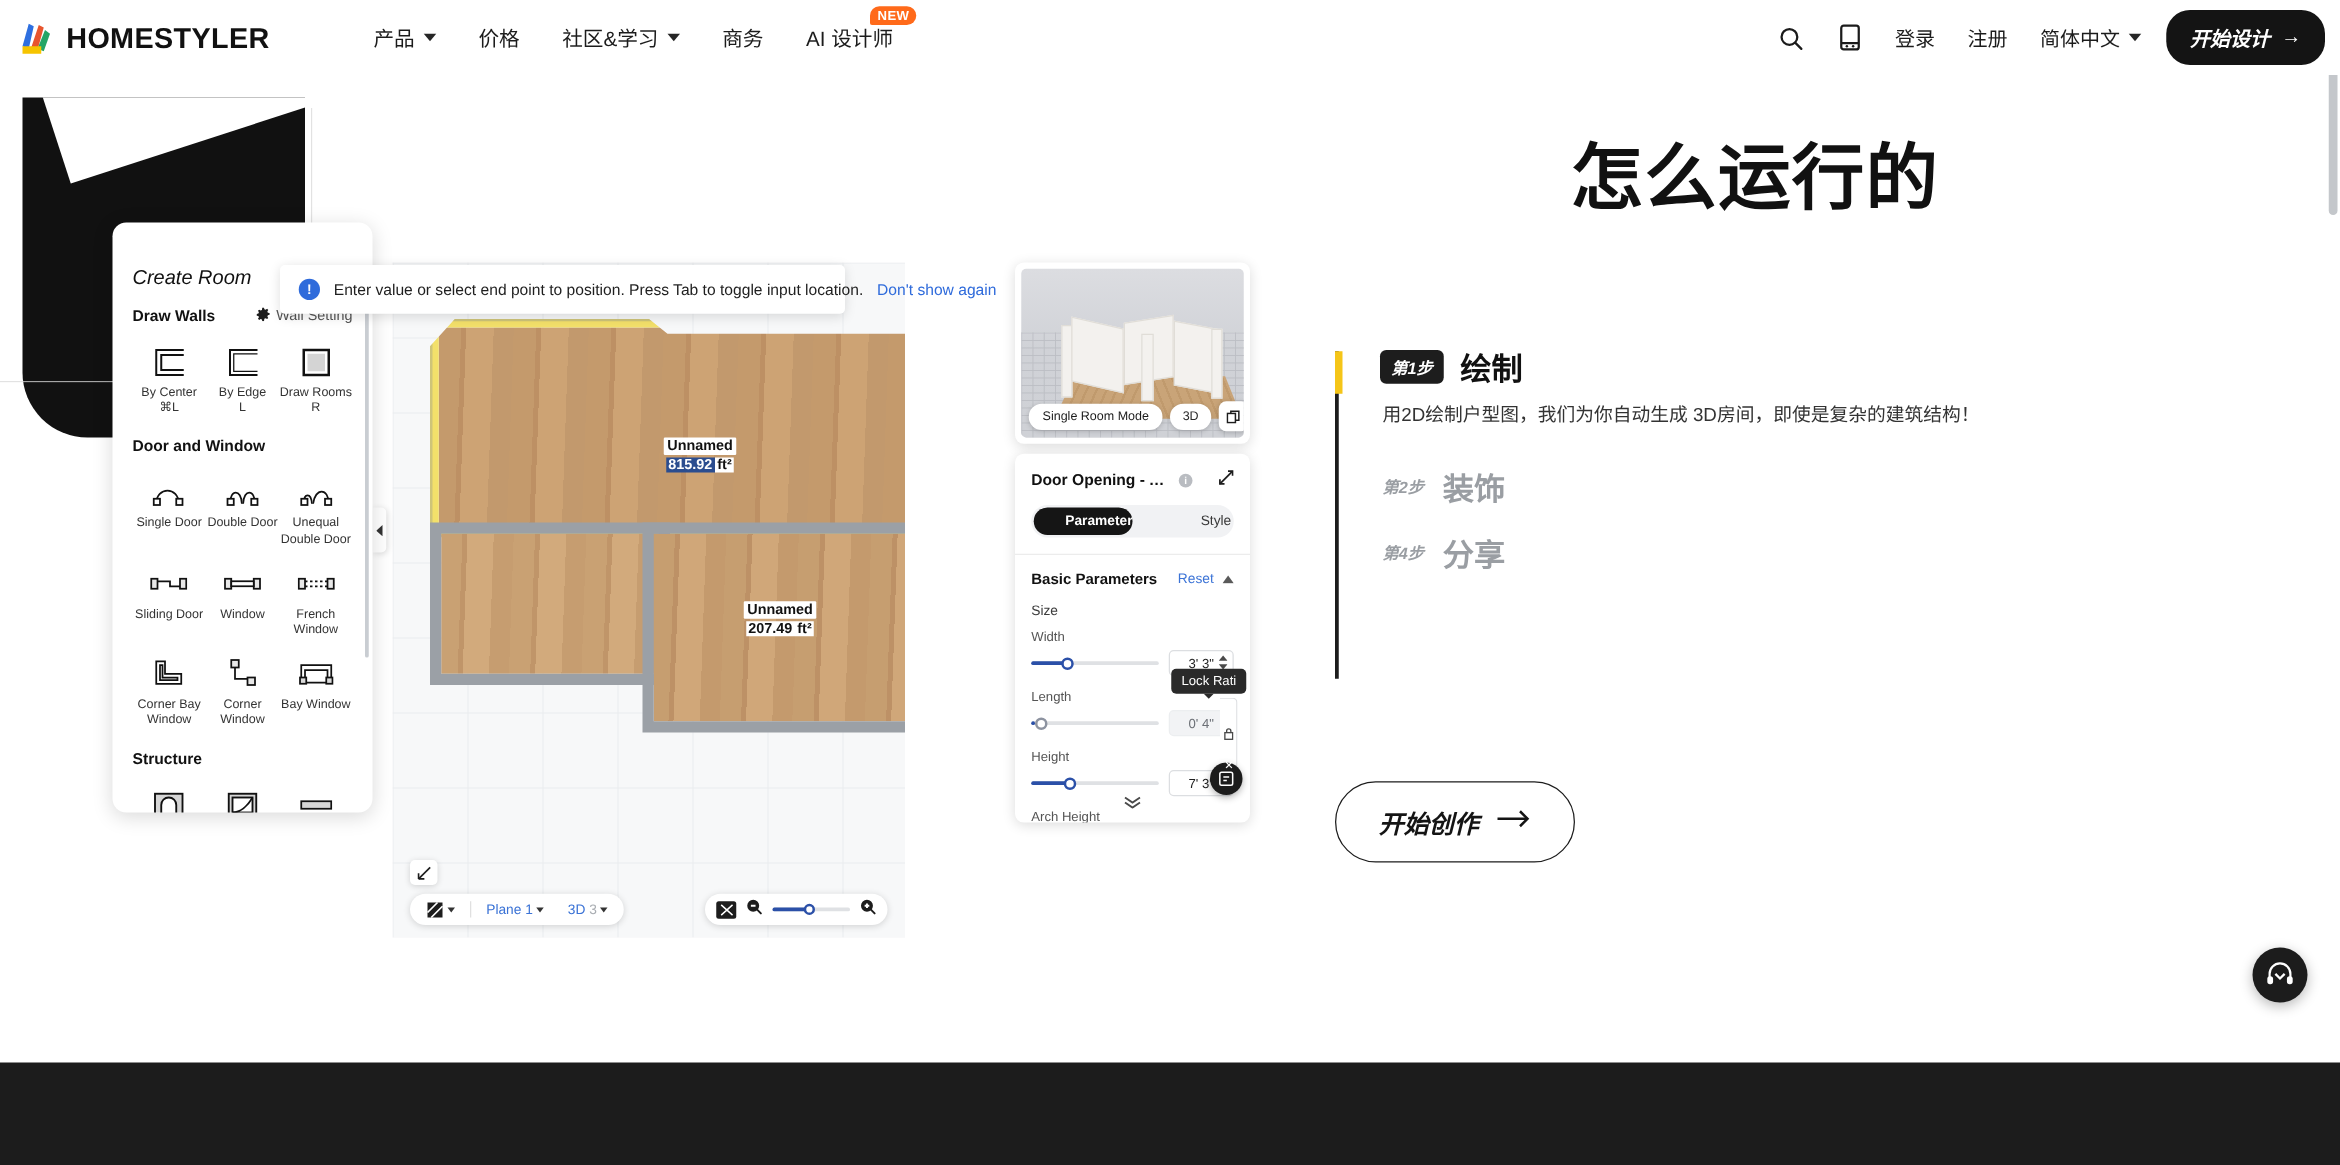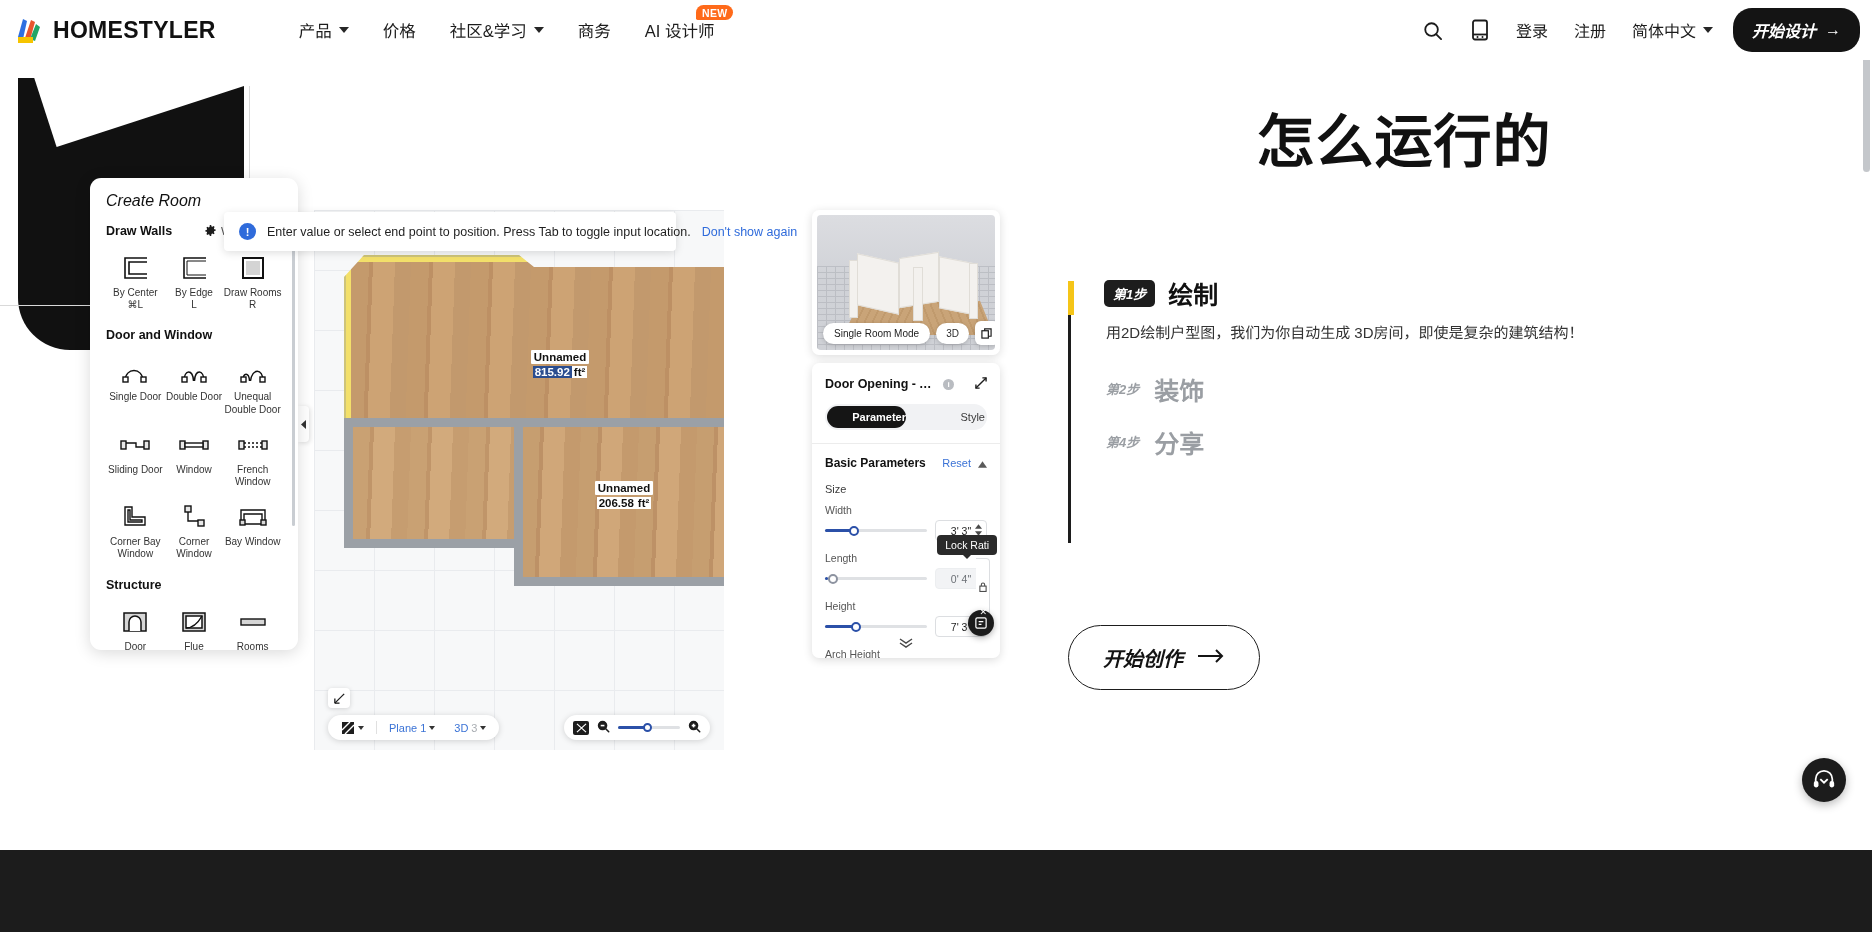--- a/index.html
+++ b/index.html
@@ -127,21 +127,21 @@
                justify-content: center; font-weight: 700; flex: none; }
   .notif-txt { font-size: 12.5px; color: #1f1f1f; white-space: nowrap; }
   .notif-link { font-size: 12.5px; color: #2f6bdb; cursor: pointer; margin-left: auto; white-space: nowrap; }
 
   
   .tool-panel {
     position: absolute; left: 0px; top: 28px; width: 208px; height: 472px;
     background: #fff; border-radius: 11px; box-shadow: 0 3px 16px rgba(0,0,0,.15);
     padding: 14px 16px 0 16px; overflow: hidden; z-index: 12;
   }
-  .panel-title { font-size: 16px; font-style: italic; color: #111; margin-bottom: 14px; }
+  .panel-title { font-size: 16px; font-style: italic; color: #111; margin-bottom: 14px; margin-top: 22px; }
   .sec-head { display:flex; align-items:center; justify-content: space-between; margin-bottom: 12px; }
   .sec-title { font-size: 12.5px; font-weight: 700; color: #111; }
   .wall-setting { display: flex; align-items: center; gap: 5px; font-size: 11.5px; color: #555; cursor: pointer; }
   .gear { width: 11px; height: 11px; }
   .tool-grid { display: grid; grid-template-columns: repeat(3,1fr); gap: 4px 0; margin-bottom: 10px; }
   .tool-cell { display: flex; flex-direction: column; align-items: center; cursor: pointer; padding: 3px 0 7px; }
   .tool-ico { width: 30px; height: 30px; display:flex; align-items:center; justify-content:center; margin-bottom: 4px; }
   .tool-lbl { font-size: 10px; color: #333; text-align: center; line-height: 1.22; }
   .tool-key { font-size: 10px; color: #333; text-align:center; line-height:1.22; }
   .panel-scroll {
@@ -386,21 +386,21 @@
           <div class="room-label" style="left:186px;top:140px;width:120px;">
             <div><span class="nm">Unnamed</span></div>
             <div class="ar">
               <span class="sel">815.92</span><span class="plain">ft²</span>
             </div>
           </div>
 
           <div class="room-label" style="left:250px;top:271px;width:120px;">
             <div><span class="nm">Unnamed</span></div>
             <div class="ar">
-              <span class="plain">206.58</span><span class="plain">ft²</span>
+              <span class="plain">207.49</span><span class="plain">ft²</span>
             </div>
           </div>
         </div>
 
         <div class="cv-snap">
           <svg width="13" height="13" viewBox="0 0 14 14" stroke="#1d1d1d" stroke-width="1.4" fill="none">
             <path d="M2 12 L12 2"></path>
               <path d="M2 12 L2 7"></path>
               <path d="M2 12 L7 12"></path>
           </svg>

